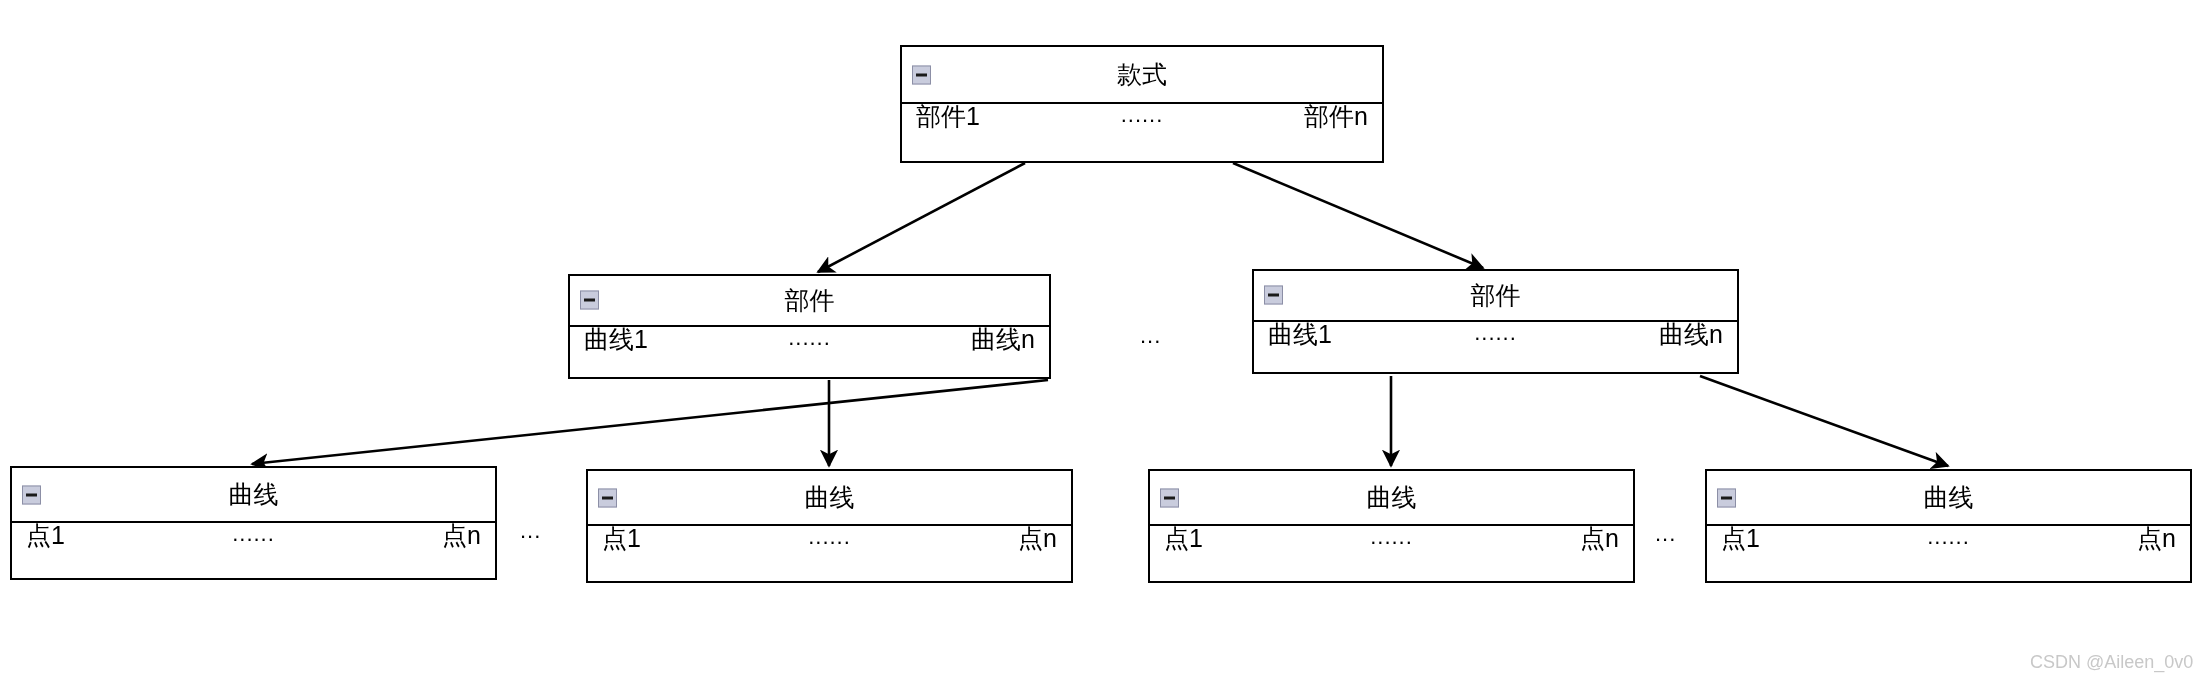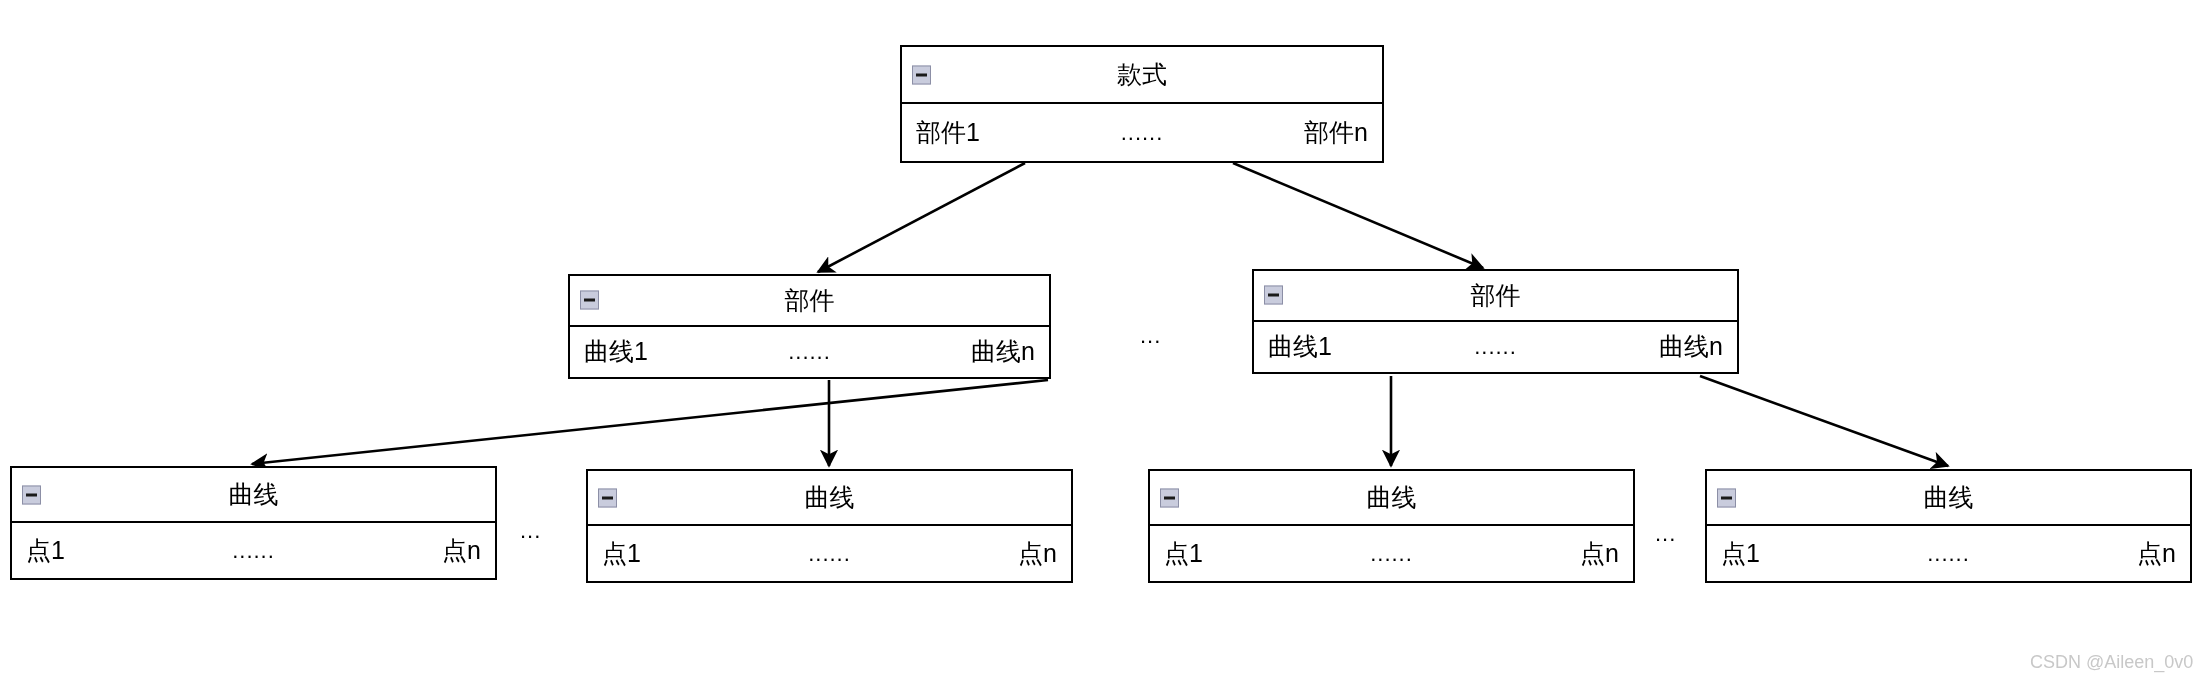--- a/index.html
+++ b/index.html
@@ -67,21 +67,21 @@
     display: block;
     width: 11px;
     height: 3px;
     background: #1a1a1a;
   }
   .node-body {
     position: relative;
     box-sizing: border-box;
     height: 50%;
     display: flex;
-    align-items: center;
+    align-items: flex-start;
     justify-content: space-between;
     padding: 0 14px;
   }
   .cell {
     font-size: 25px;
     color: #000000;
     line-height: 1;
     white-space: nowrap;
   }
   .cell-mid {

